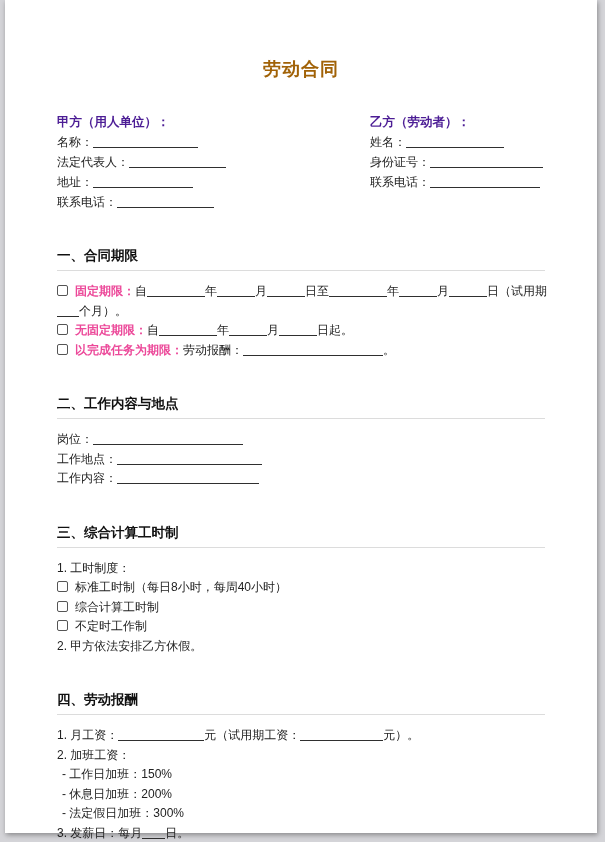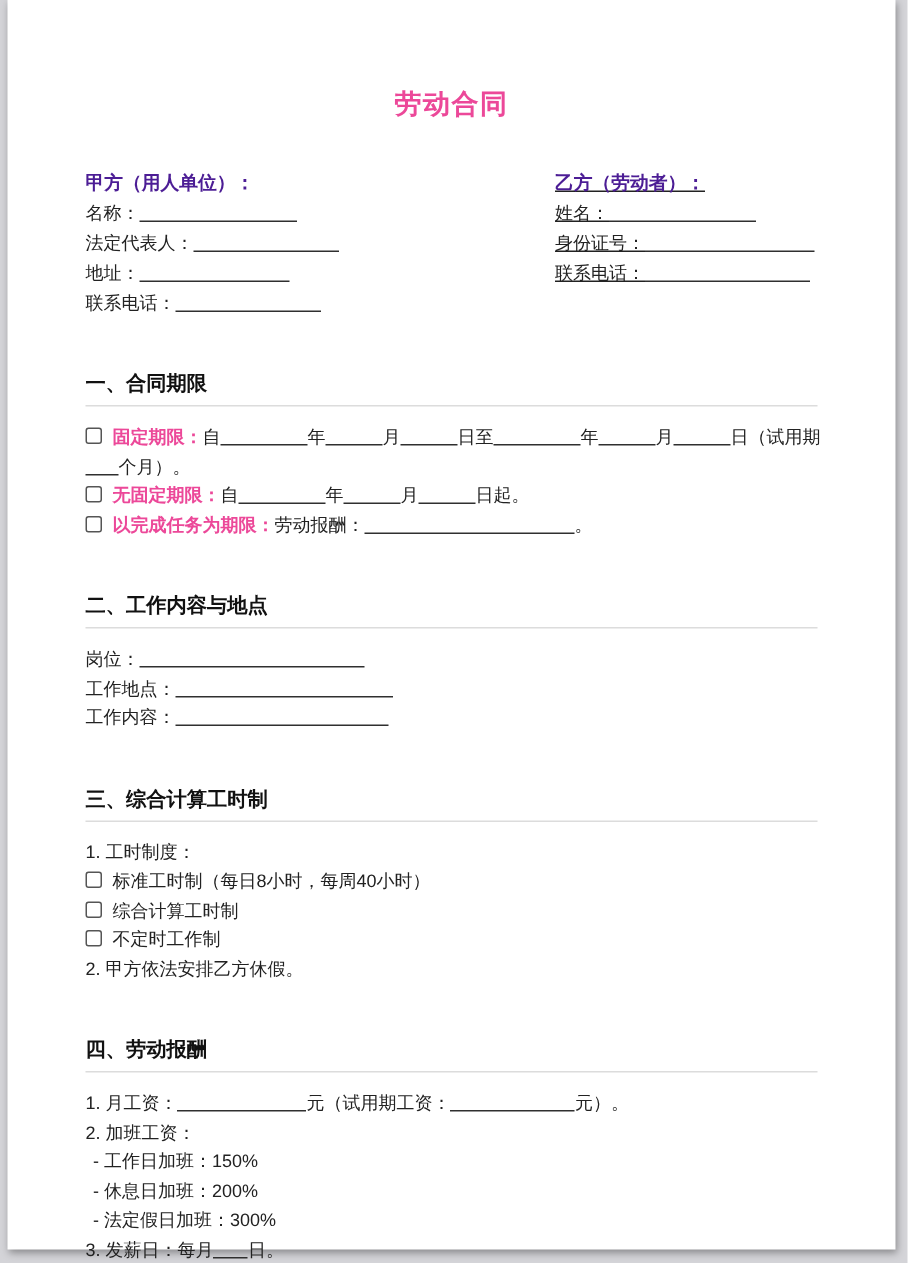--- a/index.html
+++ b/index.html
@@ -15,29 +15,29 @@
     background:#ffffff;
     box-shadow:1px 2px 5px rgba(0,0,0,0.35);
     box-sizing:border-box;
     padding:0 52px;
     color:#222;
   }
   .doc-title{
     margin-top:56px;
     text-align:center;
     font-size:18px;line-height:26px;
-    font-weight:bold;color:#ec4899;
+    font-weight:bold;color:#a16207;
     letter-spacing:1px;
   }
   .parties{
     margin-top:30px;
     display:flex;
   }
   .party{flex:0 0 313px;}
-  .party:last-child{flex:1;text-decoration:underline;}
+  .party:last-child{flex:1;}
   .party-heading{
     font-weight:bold;color:#4c1d95;
     font-size:12.5px;line-height:20px;
   }
   .party-row{font-size:12px;line-height:20px;white-space:nowrap;}
   .section{margin-top:36px;}
   .section-heading{
     font-size:13.5px;line-height:16px;
     font-weight:bold;color:#111;
     padding-bottom:6px;

